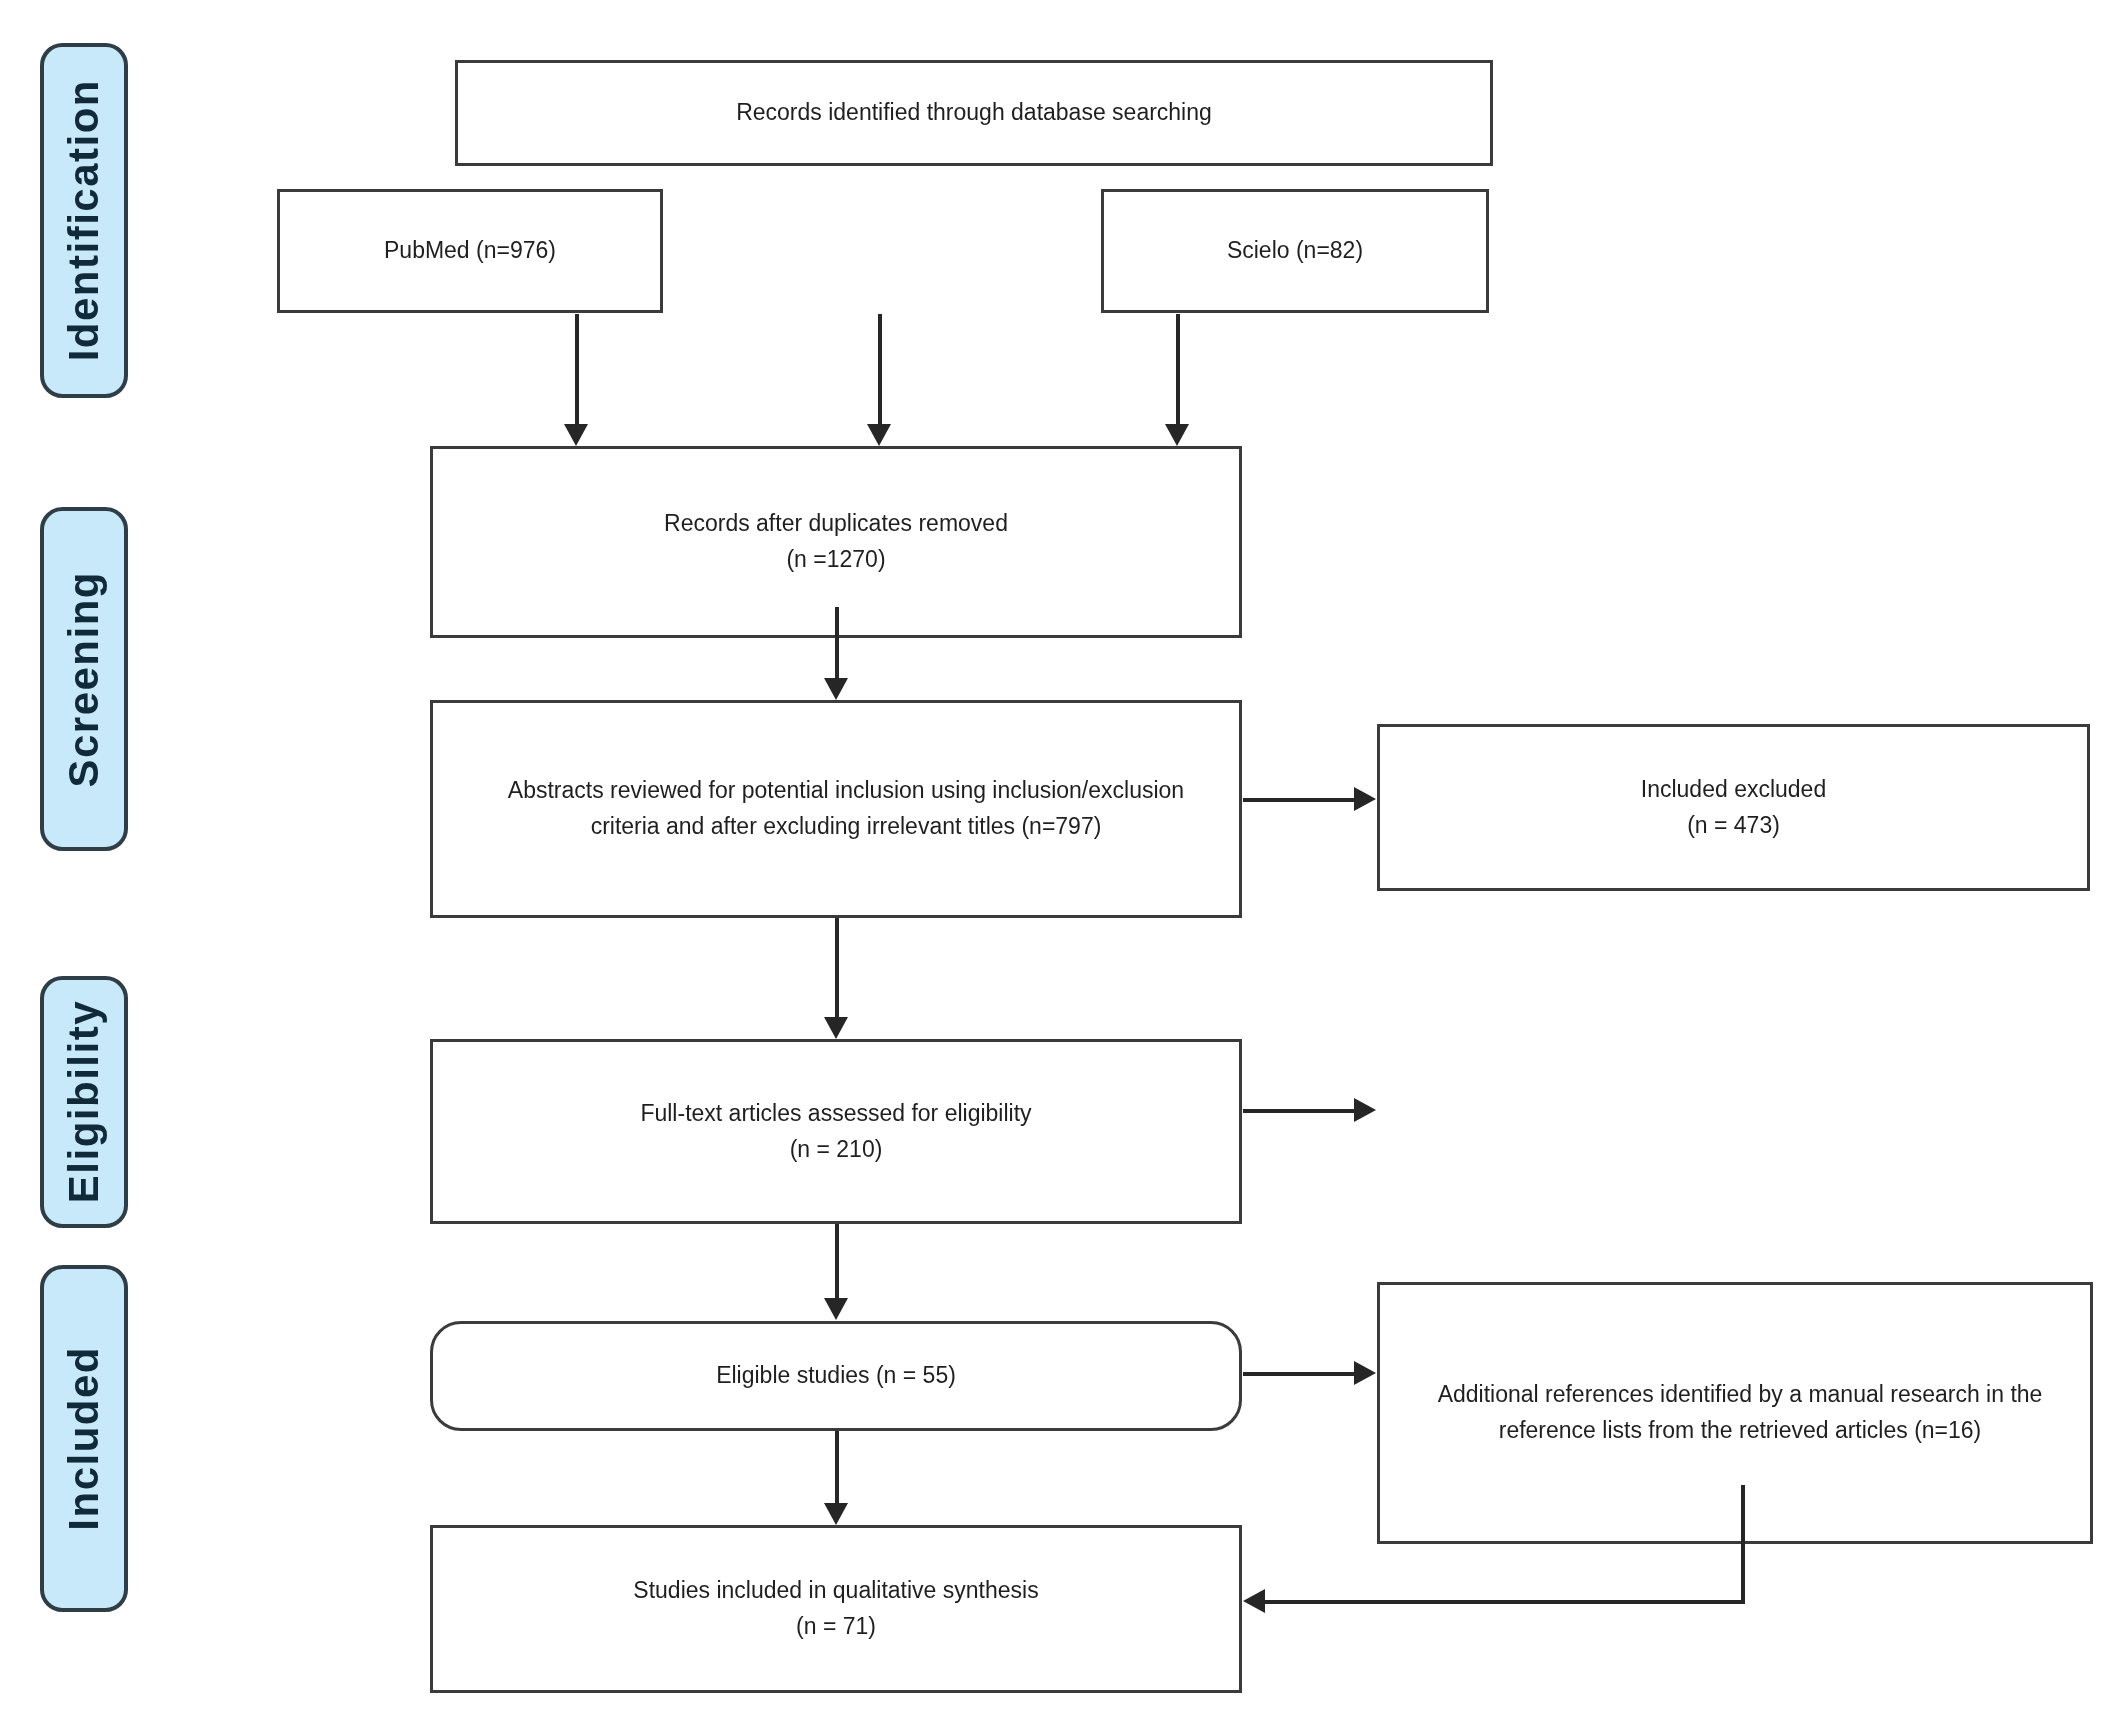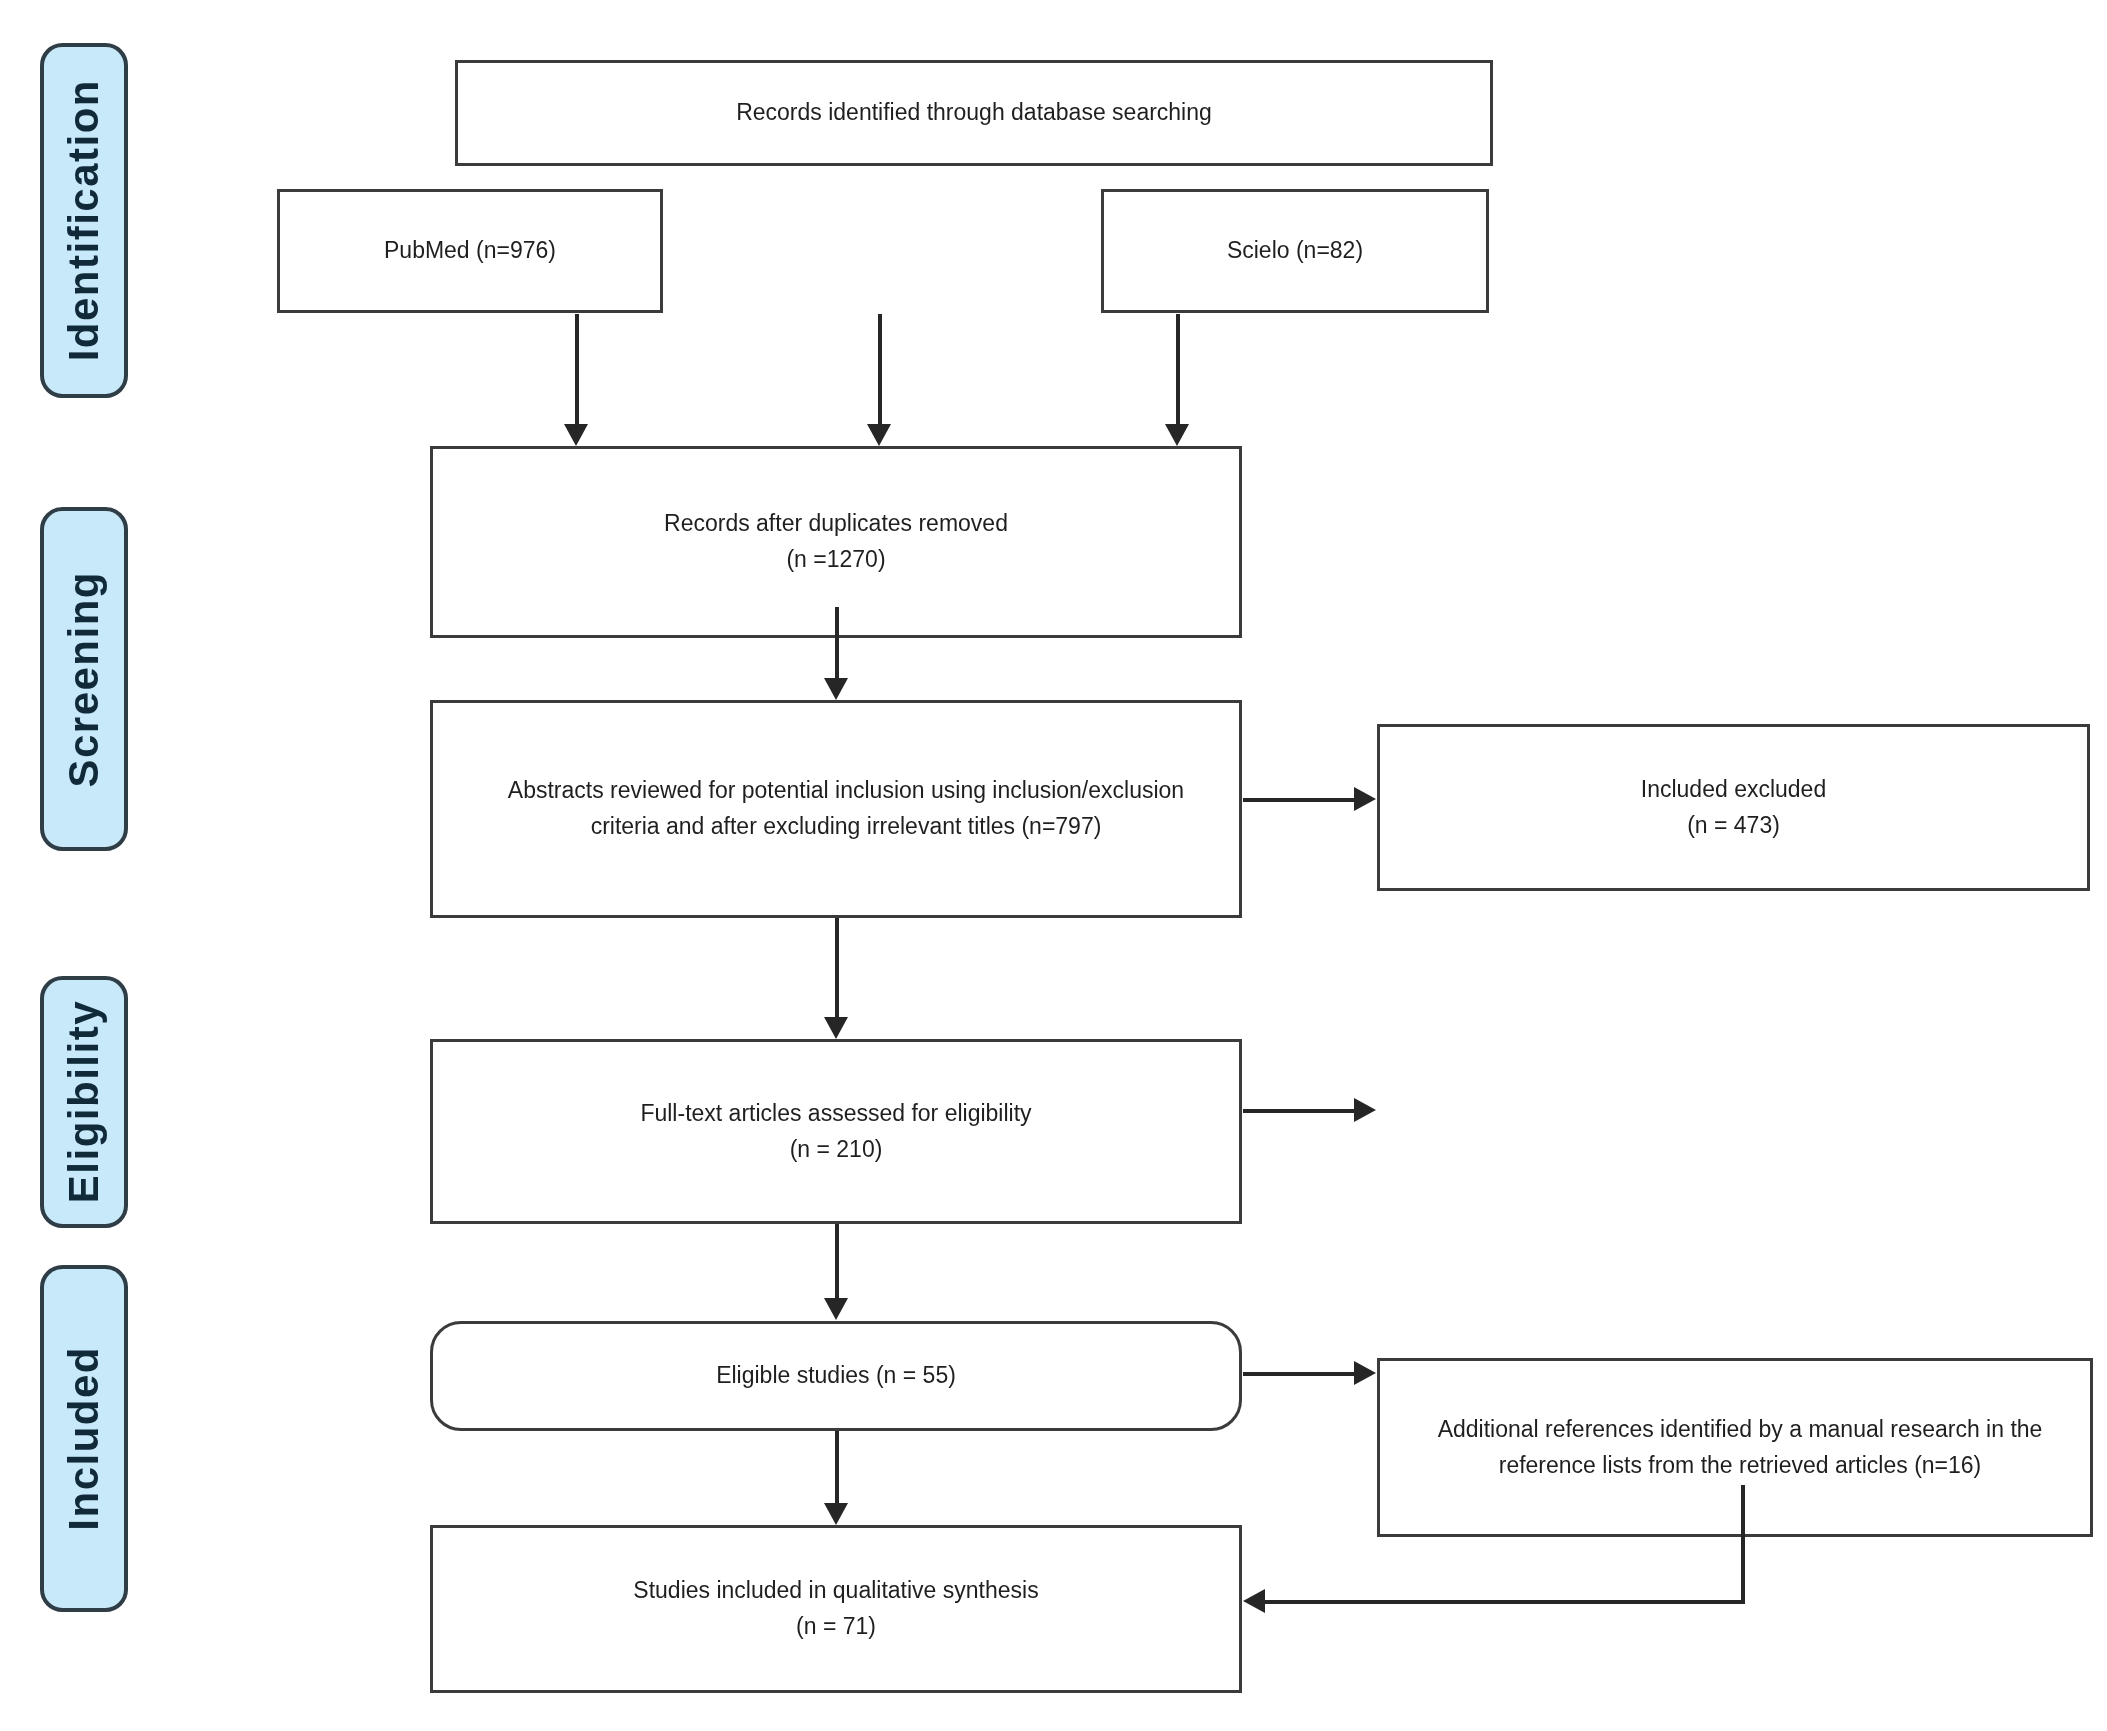--- a/index.html
+++ b/index.html
@@ -104,21 +104,21 @@
   <div class="fbox" style="left:430px;top:1039px;width:812px;height:185px;">
     <span>Full-text articles assessed for eligibility</span>
     <span>(n = 210)</span>
   </div>
 
 
   <div class="fbox" style="left:430px;top:1321px;width:812px;height:110px;border-radius:31px;">
     <span>Eligible studies (n = 55)</span>
   </div>
 
-  <div class="fbox" style="left:1377px;top:1358px;width:716px;height:179px;padding-left:38px;">
+  <div class="fbox" style="left:1377px;top:1282px;width:716px;height:262px;padding-left:38px;">
     <span>Additional references identified by a manual research in the reference lists from the retrieved articles (n=16)</span>
   </div>
 
   <div class="fbox" style="left:430px;top:1525px;width:812px;height:168px;">
     <span>Studies included in qualitative synthesis</span>
     <span>(n = 71)</span>
   </div>
 
   <div class="vline" style="left:575px;top:314px;height:112px;"></div>
   <div class="arr-down" style="left:564px;top:424px;"></div>

